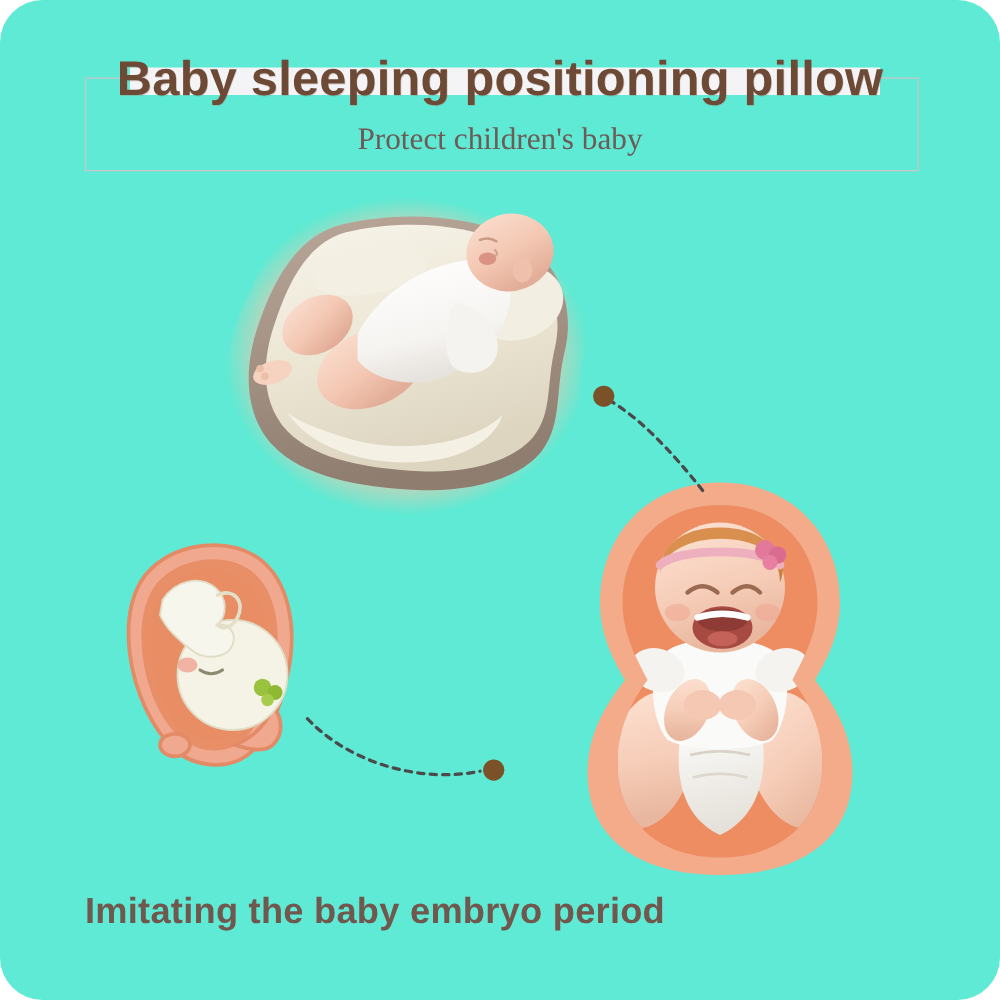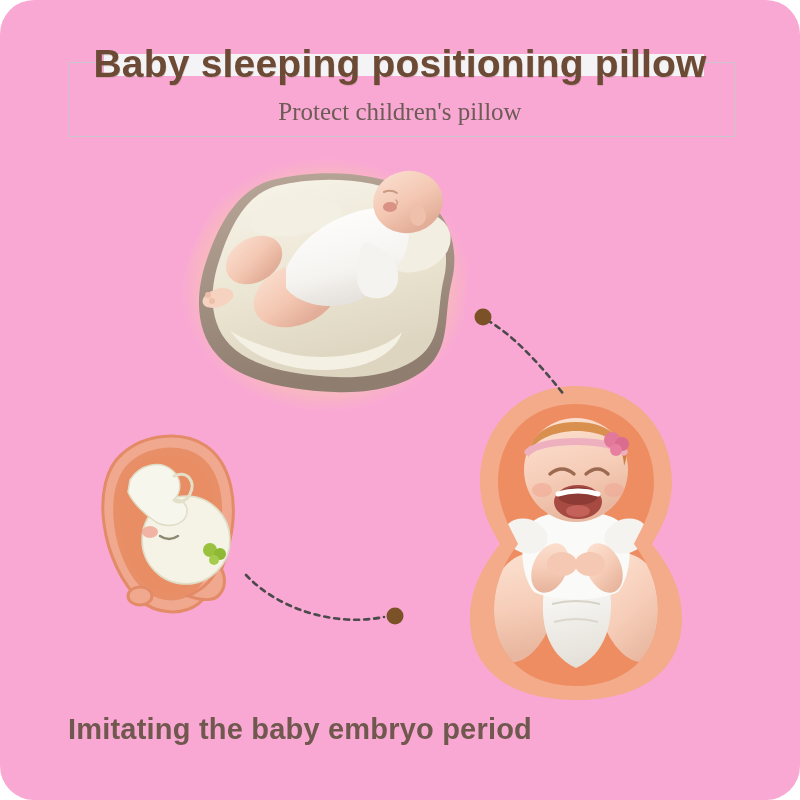--- a/index.html
+++ b/index.html
@@ -11,21 +11,21 @@
     width: 800px;
     height: 800px;
     font-family: "Liberation Sans", sans-serif;
     overflow: hidden;
   }
 
   #poster {
     position: relative;
     width: 800px;
     height: 800px;
-    background: #f9a8d4;
+    background: #5eead4;
     border-radius: 34px;
     overflow: hidden;
   }
 
   
   #header-frame {
     position: absolute;
     left: 68px;
     top: 62px;
     width: 667px;
@@ -130,21 +130,21 @@
 </head>
 <body>
 
 <div id="poster">
 
   <div id="header-frame"></div>
   <div class="frame-gap" id="frame-gap-main"></div>
 
   <div id="title">Baby sleeping positioning pillow</div>
 
-  <div id="subtitle">Protect children's pillow</div>
+  <div id="subtitle">Protect children's baby</div>
 
   <svg id="product-photo" viewBox="0 0 318 268">
     <defs>
       <radialGradient id="gGlow" cx="50%" cy="50%" r="50%">
         <stop offset="70%" stop-color="#f7c7ac" stop-opacity="0.95"></stop>
         <stop offset="100%" stop-color="#f7c7ac" stop-opacity="0"></stop>
       </radialGradient>
       <linearGradient id="gCream" x1="0" y1="0" x2="0.3" y2="1">
         <stop offset="0%" stop-color="#f7f4ea"></stop>
         <stop offset="55%" stop-color="#ece6d4"></stop>

